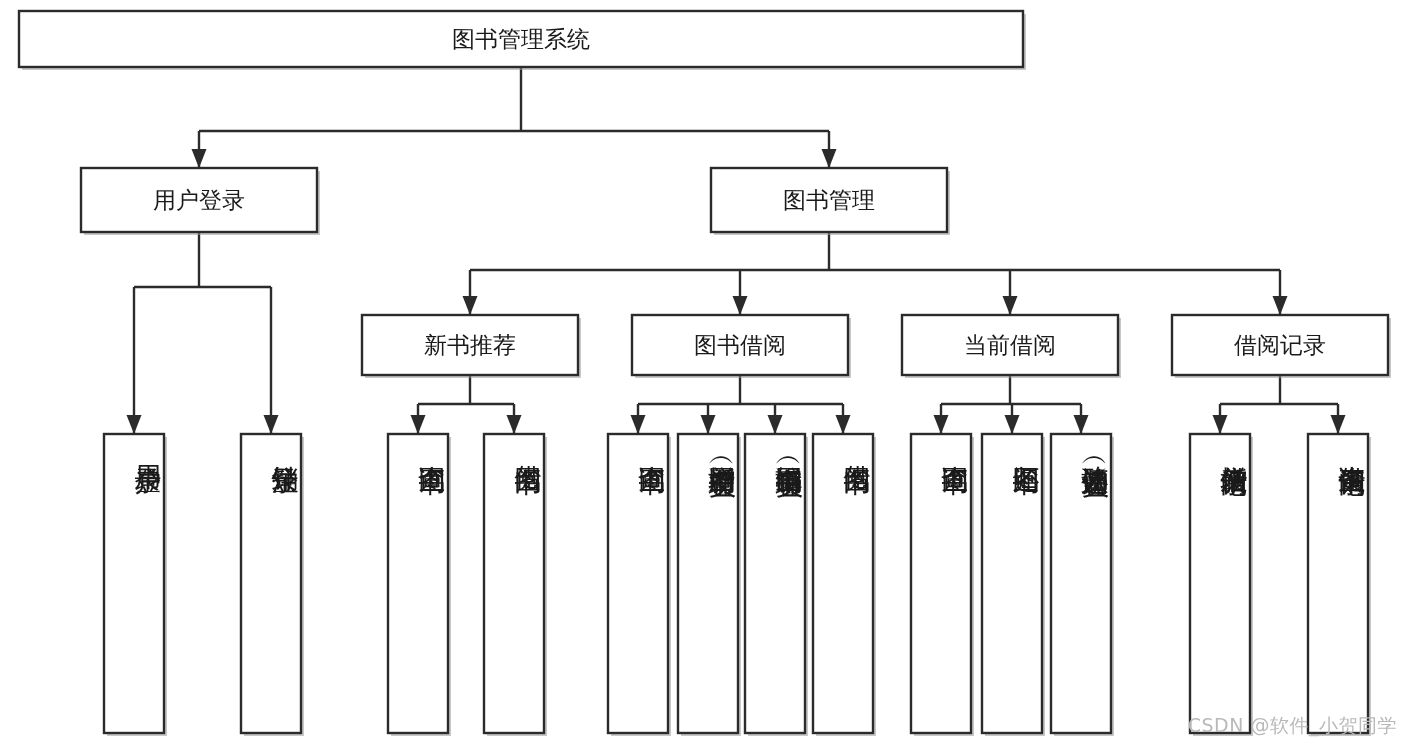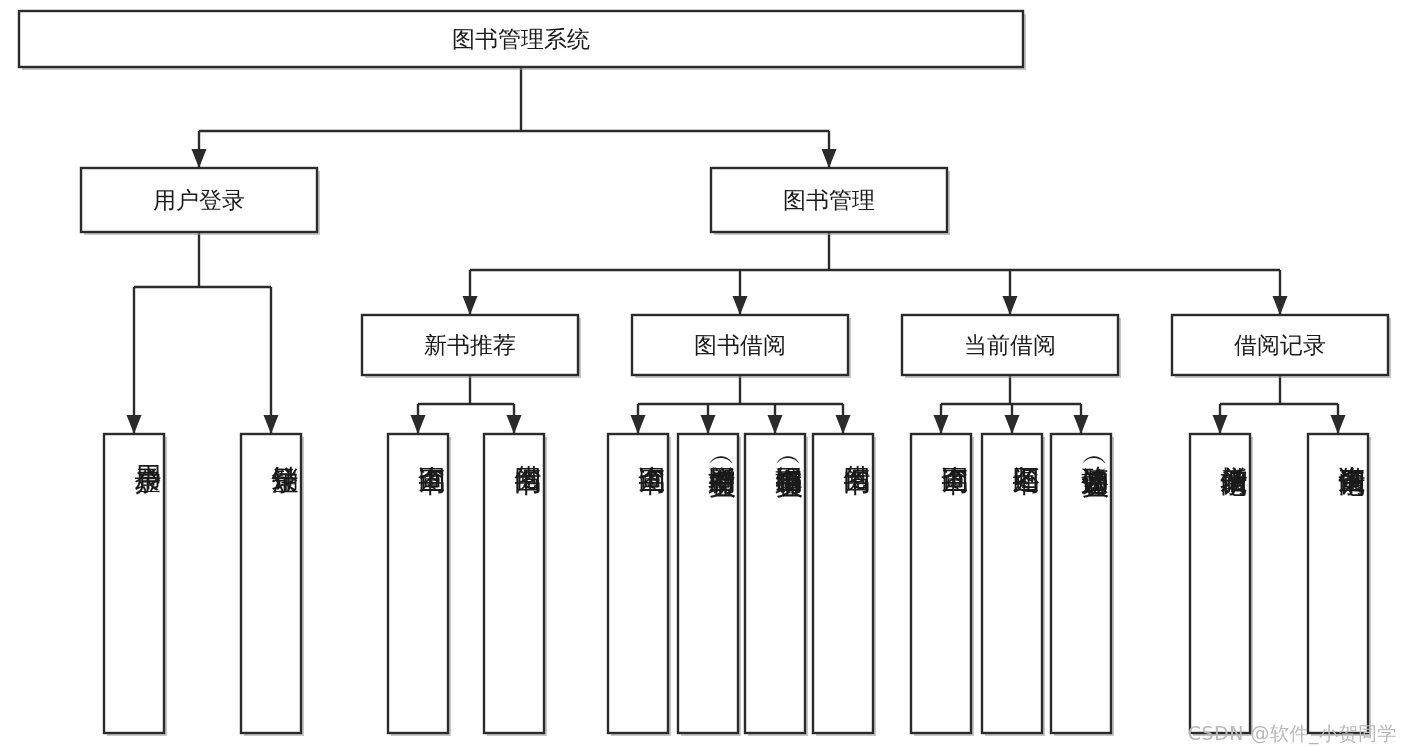--- a/index.html
+++ b/index.html
@@ -67,21 +67,21 @@
     display: flex;
     align-items: flex-start;
     justify-content: flex-start;
     white-space: nowrap;
     pointer-events: none;
     user-select: none;
   }
   .watermark {
     position: absolute;
     right: 8px;
-    bottom: 0;
+    bottom: 8px;
     font-family: "DejaVu Sans", "Liberation Sans", sans-serif;
     font-size: 19px;
     color: #b9b9b9;
     letter-spacing: 0.5px;
     white-space: nowrap;
   }
 </style>
 </head>
 <body>
 

